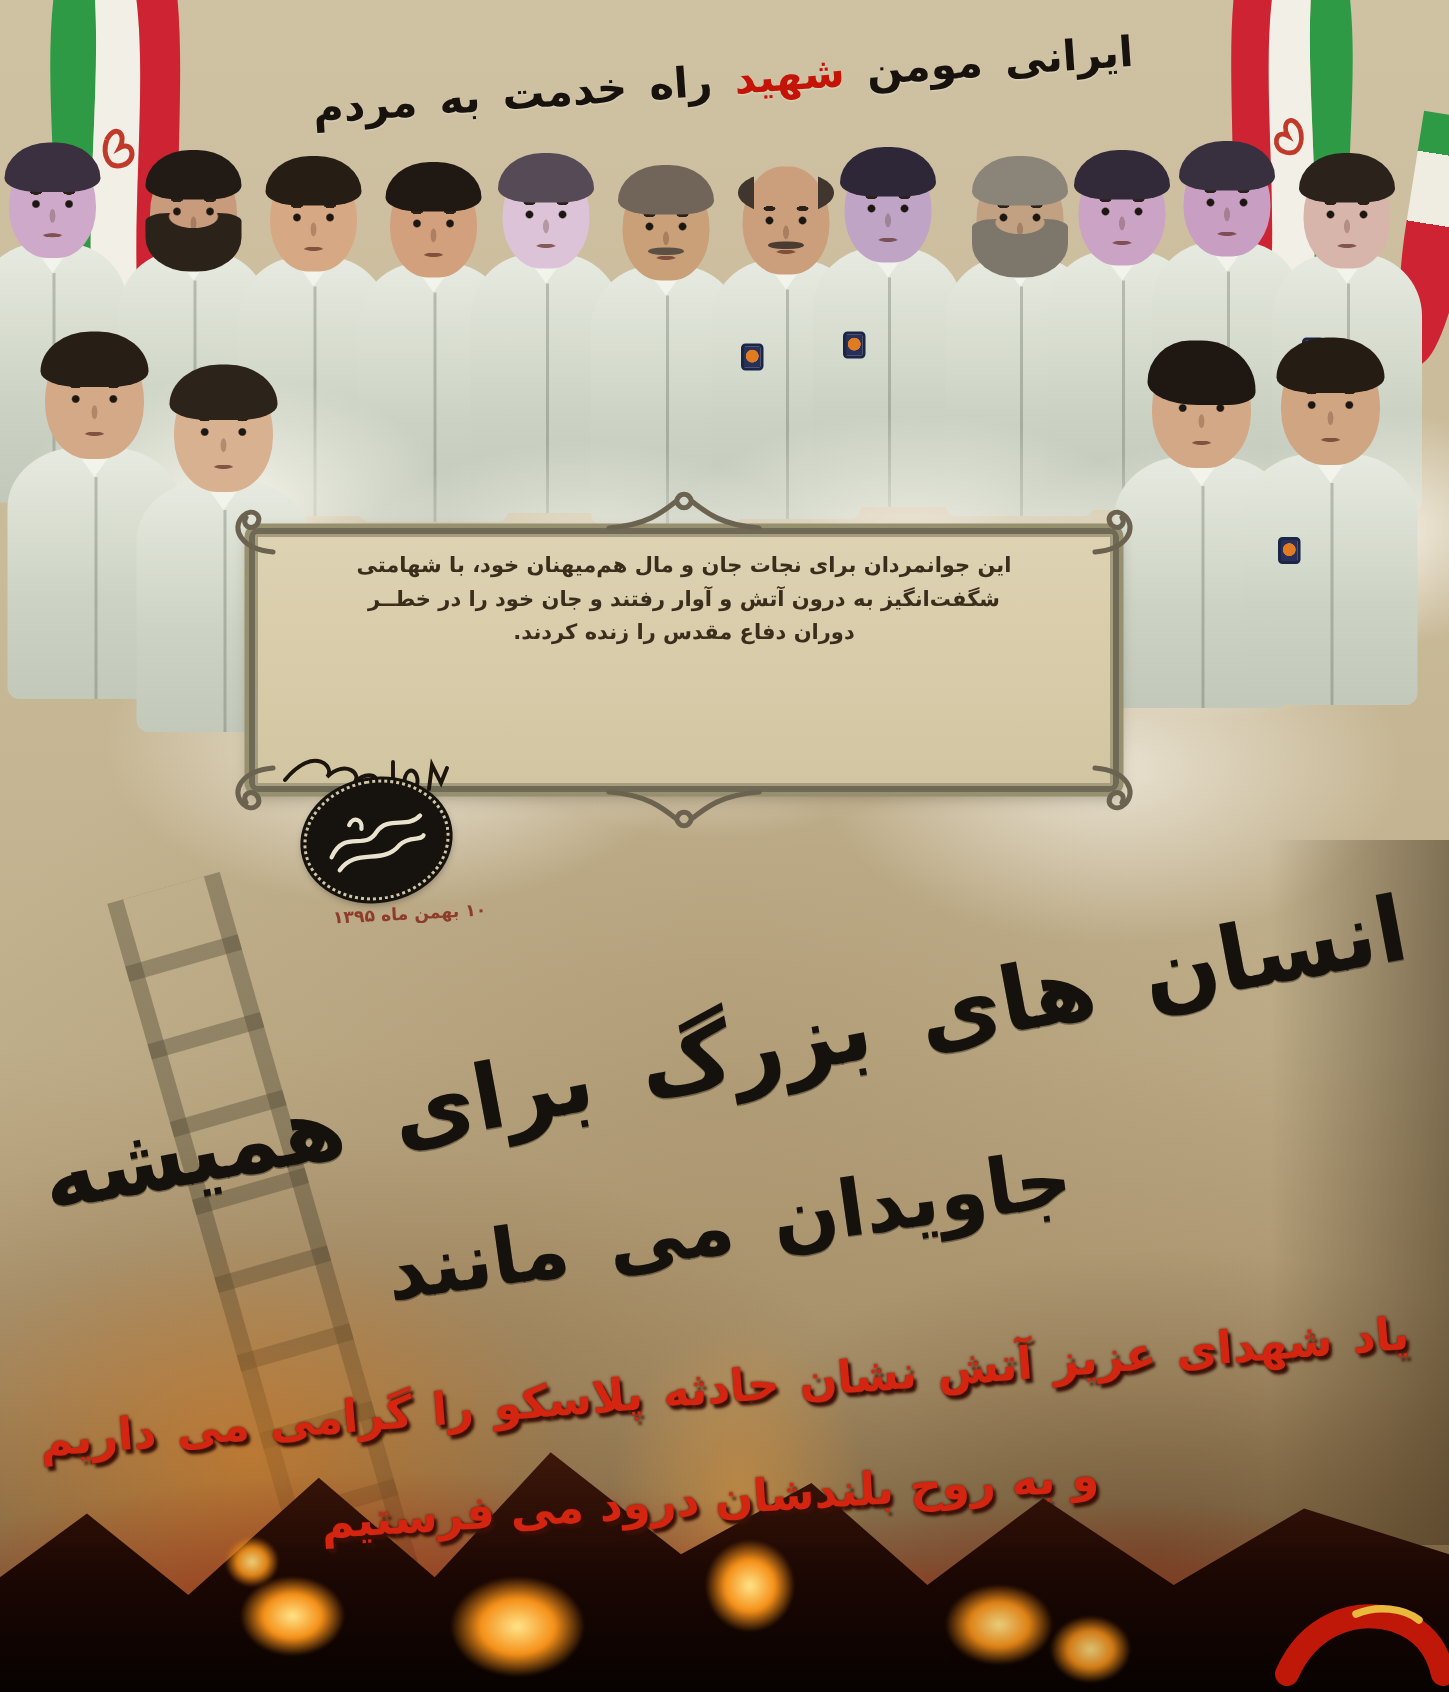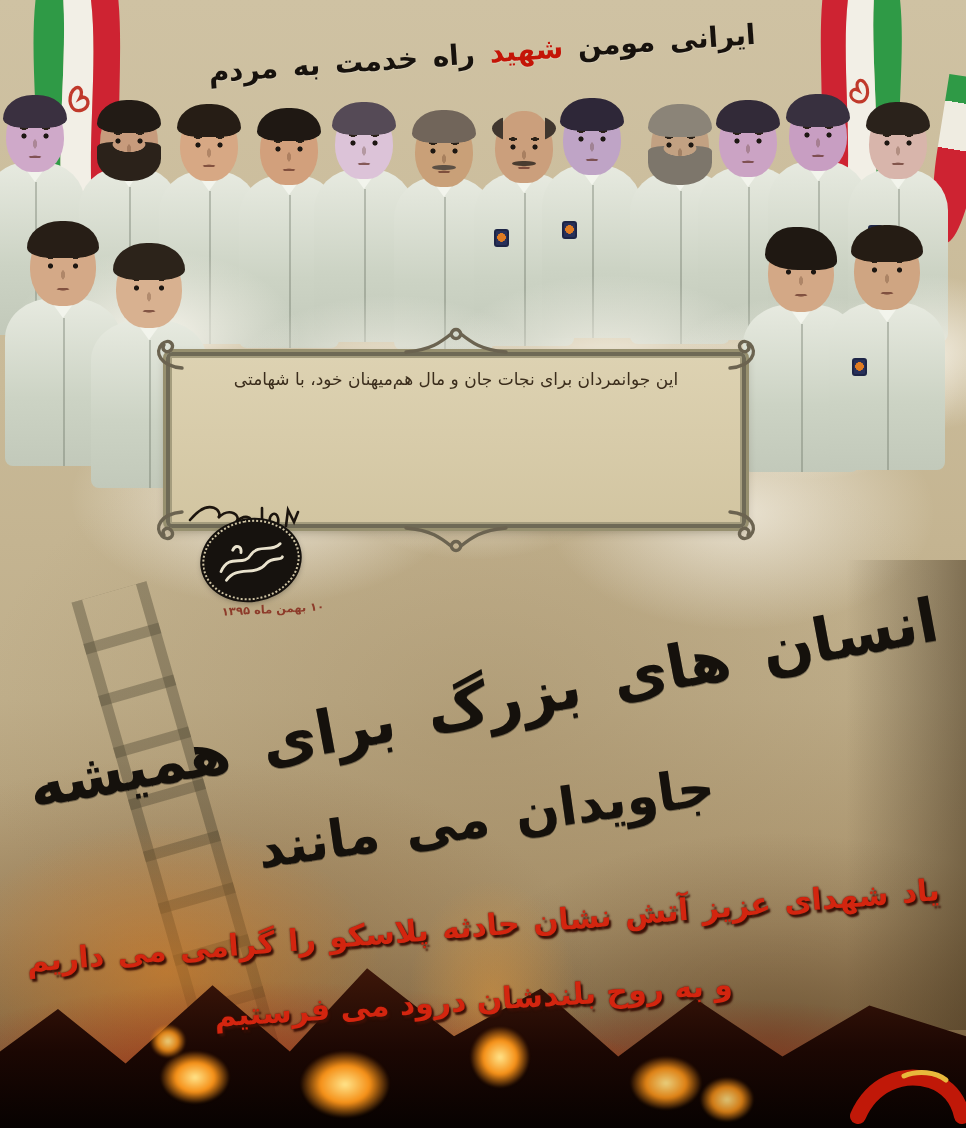--- a/index.html
+++ b/index.html
@@ -96,21 +96,21 @@
     transform:rotate(-16deg);transform-origin:top center;opacity:.8;
     border-left:11px solid rgba(58,52,36,.42);border-right:11px solid rgba(58,52,36,.42);
     background:repeating-linear-gradient(0deg, rgba(58,52,36,.4) 0 11px, transparent 11px 54px);}
 
   
   .frame{position:absolute;left:166px;top:352px;width:580px;height:176px;z-index:6;
     background:linear-gradient(180deg,#ddd2b2,#d2c5a1);
     border:4px solid #6f6a56;box-shadow:0 0 0 3px #97906f, inset 0 0 0 2px #a59d7e, 0 4px 10px rgba(60,50,30,.35);
     border-radius:6px;}
   .frame .quote{position:absolute;inset:10px 16px 8px 16px;direction:rtl;text-align:center;
-    color:#3b2d1c;font-weight:normal;font-size:17px;line-height:1.62;}
+    color:#3b2d1c;font-weight:bold;font-size:14px;line-height:1.62;}
   .ornament{position:absolute;color:#6b6350;z-index:7;}
   .orn-svg{stroke:#6b6350;fill:none;stroke-width:3.4;stroke-linecap:round;}
   .o-tl{left:-26px;top:-24px;}
   .o-tr{right:-26px;top:-24px;transform:scaleX(-1);}
   .o-bl{left:-26px;bottom:-24px;transform:scaleY(-1);}
   .o-br{right:-26px;bottom:-24px;transform:scale(-1,-1);}
   .o-crest-top{left:50%;top:-30px;transform:translateX(-50%);}
   .o-crest-bottom{left:50%;bottom:-30px;transform:translateX(-50%) scaleY(-1);}
   .signature{position:absolute;left:14px;bottom:-14px;width:150px;height:52px;z-index:8;}
 
@@ -327,20 +327,22 @@
       <path class="orn-svg" d="M38,36 C16,34 10,20 18,12 C24,6 32,12 27,18 C23,22 17,18 20,13"></path>
     </svg>
     <svg class="ornament o-crest-top" width="110" height="30" viewBox="0 0 110 30">
       <path class="orn-svg" d="M5,26 C30,24 40,16 50,8 M105,26 C80,24 70,16 60,8 M50,8 C52,2 58,2 60,8 C58,14 52,14 50,8"></path>
     </svg>
     <svg class="ornament o-crest-bottom" width="110" height="30" viewBox="0 0 110 30">
       <path class="orn-svg" d="M5,26 C30,24 40,16 50,8 M105,26 C80,24 70,16 60,8 M50,8 C52,2 58,2 60,8 C58,14 52,14 50,8"></path>
     </svg>
     <div class="quote">
       <div>این جوانمردان برای نجات جان و مال هم‌میهنان خود، با شهامتی</div>
+      <div>شگفت‌انگیز به درون آتش و آوار رفتند و جان خود را در خطــر</div>
+      <div>دوران دفاع مقدس را زنده کردند.</div>
     </div>
     <svg class="signature" viewBox="0 0 150 52">
       <path d="M6,34 C26,10 40,26 34,32 C46,20 58,30 52,36 C60,28 70,30 66,38 M78,36 l0,-14 M86,38 c-2,-10 6,-14 8,-6 c2,8 -6,10 -8,6 M102,40 l2,-16 l6,12 l4,-10" fill="none" stroke="#1c150e" stroke-width="2.6" stroke-linecap="round"></path>
     </svg>
   </div>
 
   <div class="seal">
     <svg viewBox="0 0 86 66">
       <path d="M10,40 C22,22 34,40 44,28 C54,18 66,30 76,22 M14,50 C28,36 44,52 58,40 C66,34 74,40 76,36 M26,20 c4,-6 10,-2 8,4" fill="none" stroke="#e9e2cd" stroke-width="3" stroke-linecap="round"></path>
     </svg>

